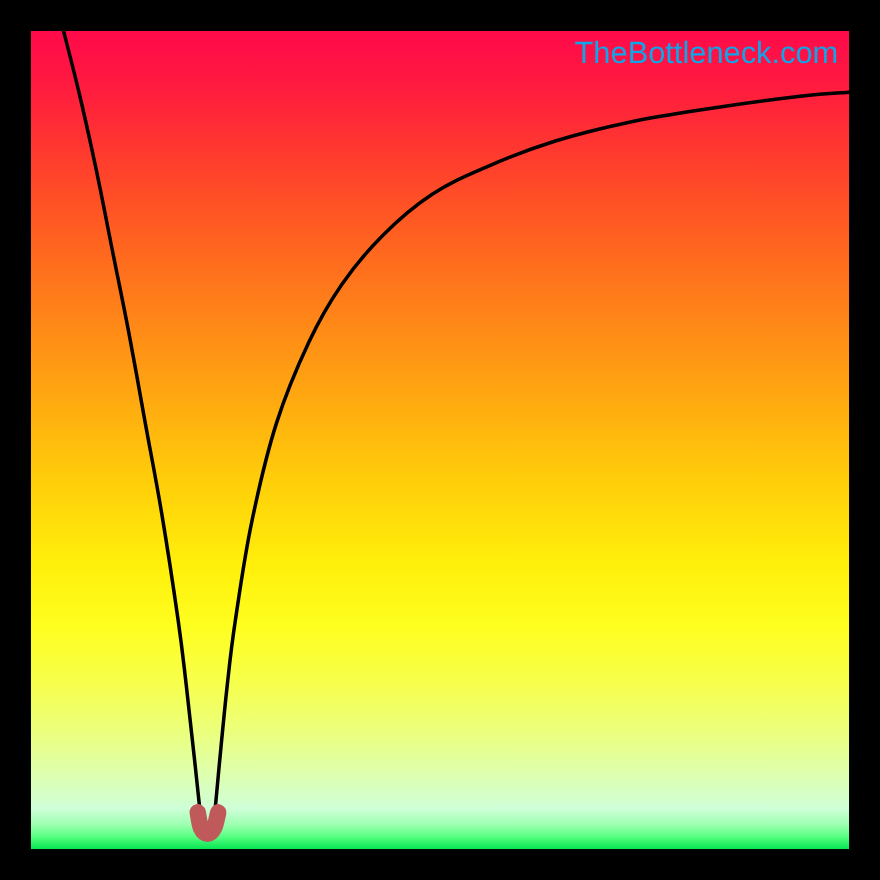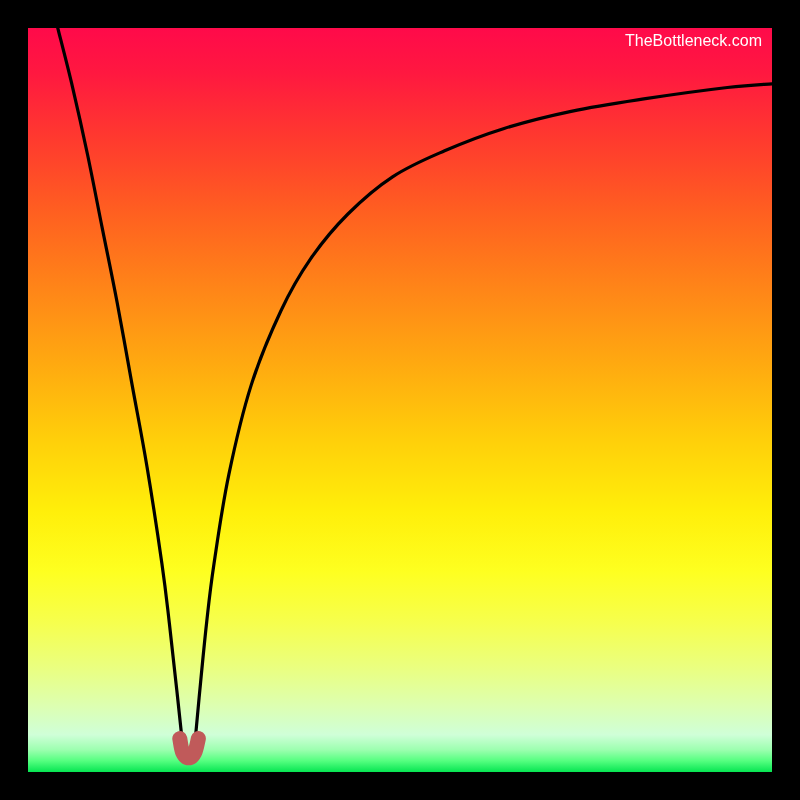--- a/index.html
+++ b/index.html
@@ -44,22 +44,22 @@
       #cfffd8 95%,
       #9dffb0 97%,
       #55ff80 98.5%,
       #06e552 100%
     );
   }
   .watermark {
     position: absolute;
     top: 4px;
     right: 10px;
-    color: #ffffff;
-    font-size: 16px;
+    color: #0ea5e9;
+    font-size: 28px;
     font-weight: 400;
     letter-spacing: 0px;
     user-select: none;
     text-align: center;
   }
   svg.curves {
     position: absolute;
     left: 0; top: 0;
     width: 744px; height: 744px;
   }

